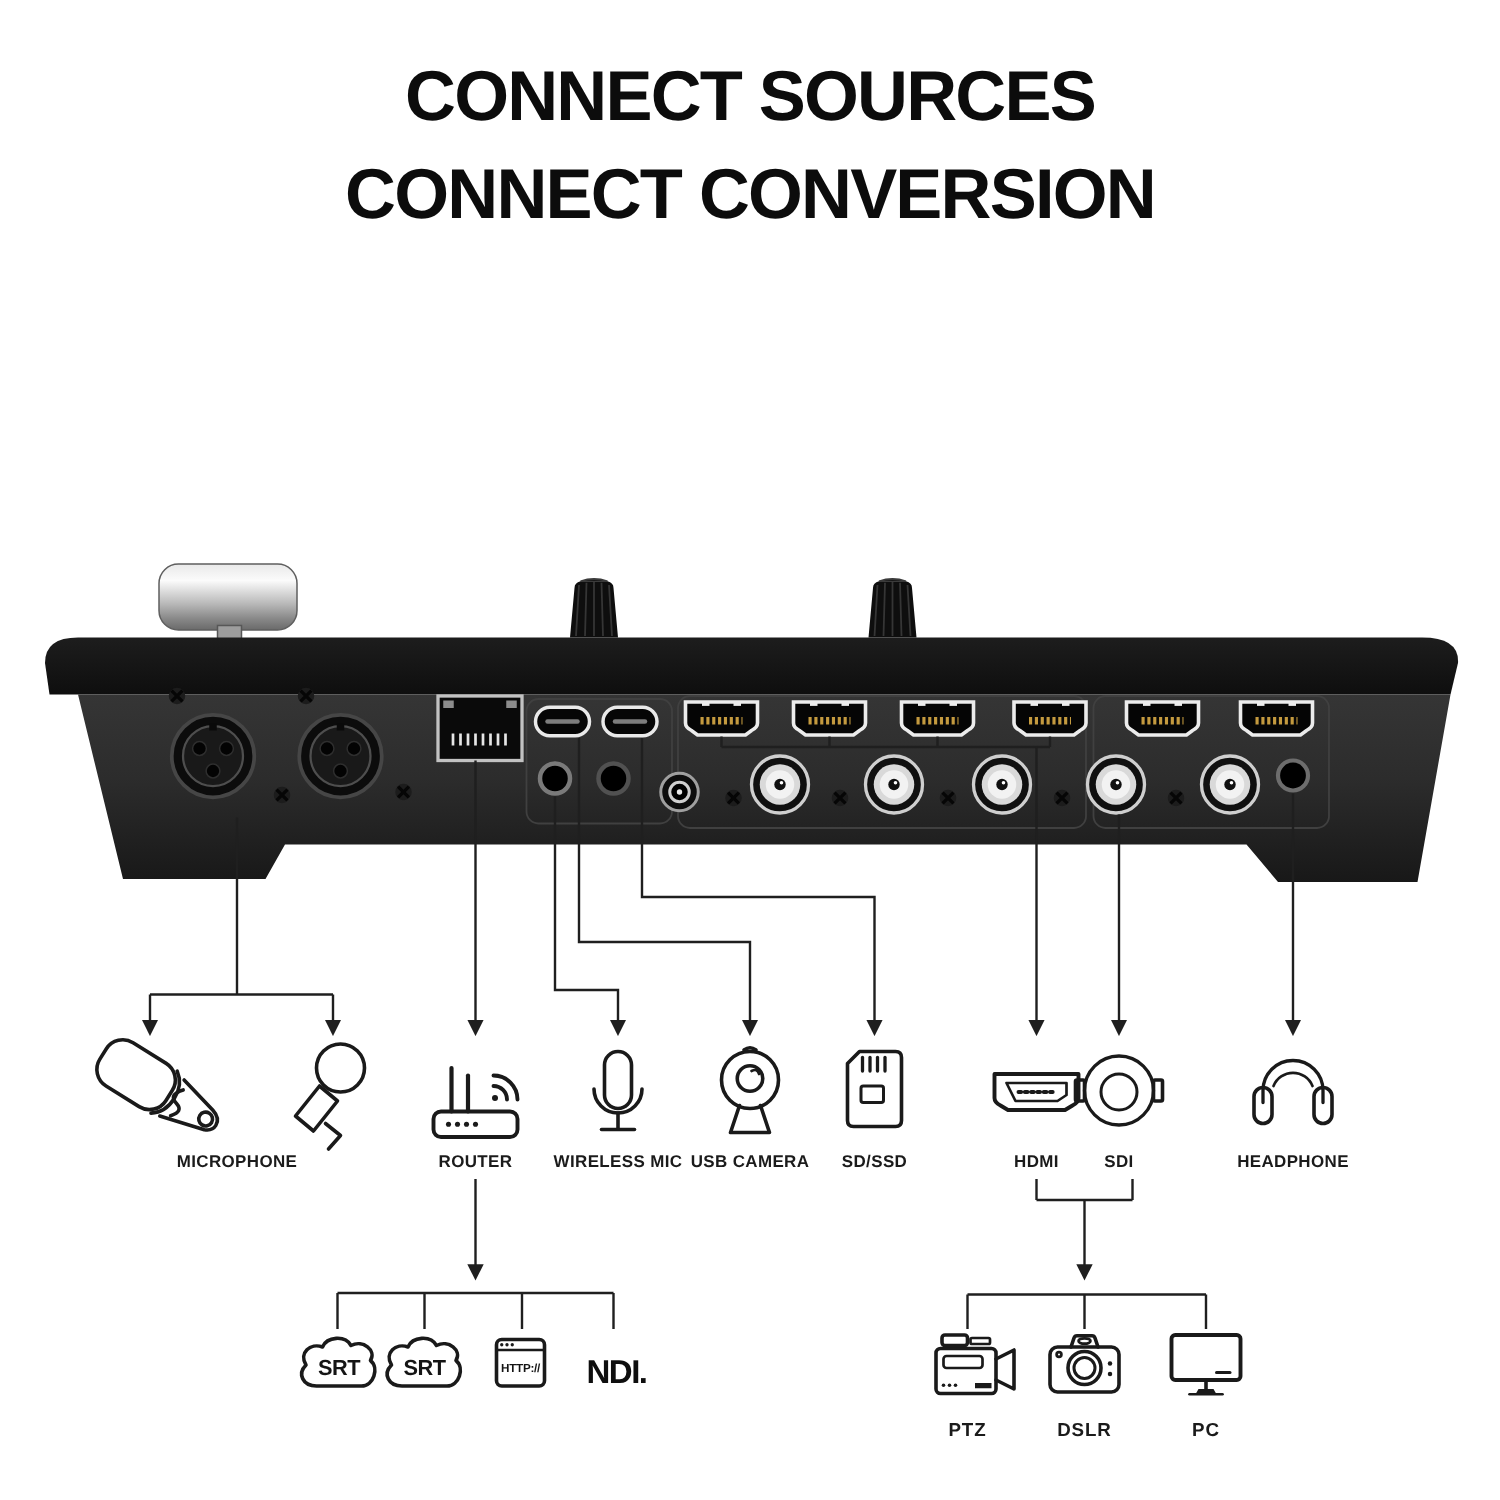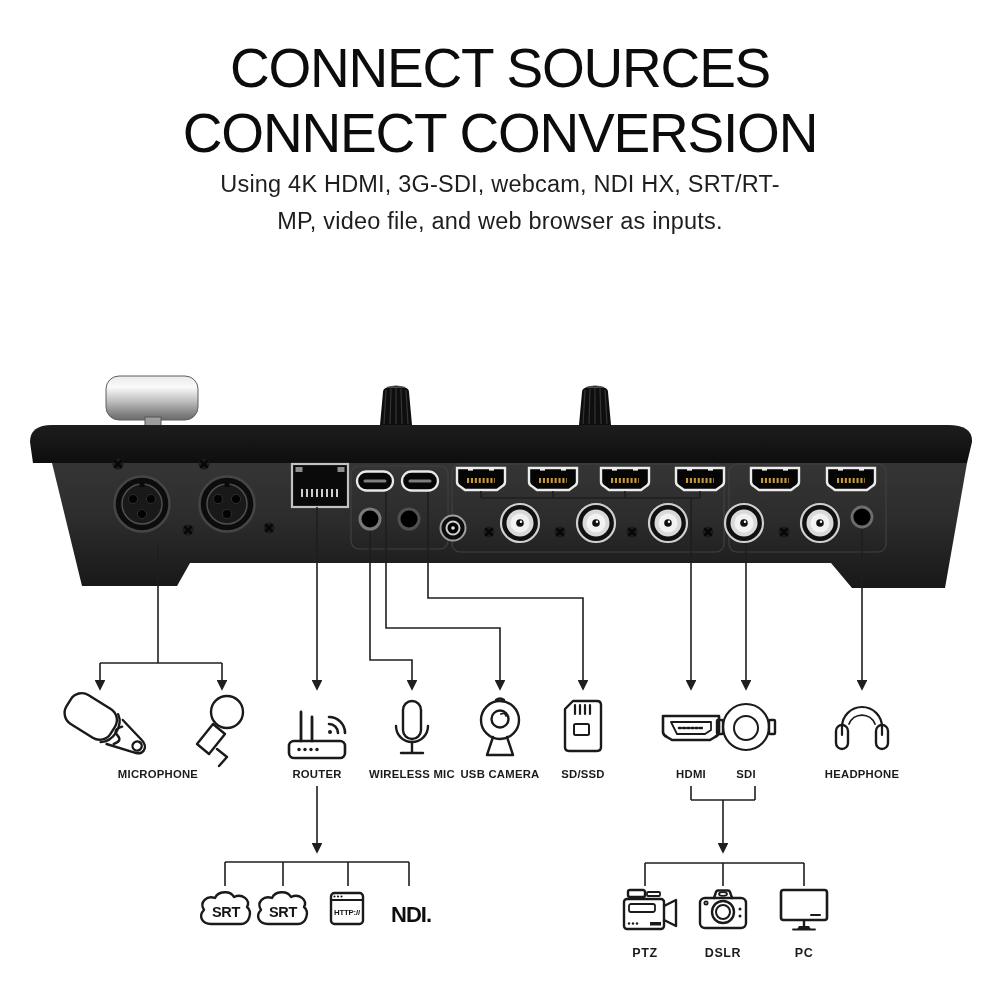--- a/index.html
+++ b/index.html
@@ -1,19 +1,19 @@
 <!DOCTYPE html>
 <html><head>
 <meta charset="utf-8">
 <style>
   html,body{margin:0;padding:0}
   body{width:1000px;height:1000px;background:#ffffff;position:relative;overflow:hidden;
        font-family:"Liberation Sans",sans-serif}
-  .title{position:absolute;left:0;width:1000px;text-align:center;font-weight:400;
-         font-size:55px;letter-spacing:-1.2px;color:#0c0c0c;white-space:nowrap}
+  .title{position:absolute;left:0;width:1000px;text-align:center;font-weight:700;
+         font-size:47px;letter-spacing:-1.2px;color:#0c0c0c;white-space:nowrap}
   #title-1{top:36px}
   #title-2{top:101px}
   .subtitle{position:absolute;top:166px;left:0;width:1000px;text-align:center;
             font-size:23.5px;line-height:37px;color:#1e1e1e;letter-spacing:.2px}
   svg.diagram{position:absolute;top:0;left:0}
   .cl{stroke:#1f1f1f;stroke-width:1.6;fill:none}
   .ic{stroke:#1a1a1a;stroke-width:2.4;fill:none;stroke-linecap:round;stroke-linejoin:round}
   .ic-thin{stroke:#1a1a1a;stroke-width:1.8;fill:none;stroke-linecap:round}
   .fill-dark{fill:#1a1a1a;stroke:none}
   text{text-anchor:middle}
@@ -21,21 +21,21 @@
   .lbl2{font:700 12.5px "Liberation Sans",sans-serif;fill:#1b1b1b;letter-spacing:.6px}
   .srt-txt{font:700 14.5px "Liberation Sans",sans-serif;fill:#141414;letter-spacing:-.3px}
   .http-txt{font:800 7.8px "Liberation Sans",sans-serif;fill:#141414;letter-spacing:-.2px}
   .ndi-txt{font:900 22px "Liberation Sans",sans-serif;fill:#0e0e0e;letter-spacing:-1px}
 </style>
 </head>
 <body>
 
 <div class="title" id="title-1">CONNECT SOURCES</div>
 <div class="title" id="title-2">CONNECT CONVERSION</div>
-<div class="subtitle"><span>Using 4K HDMI, 3G-SDI, webcam, NDI HX, SRT/RT-</span><br><span>MP, video file, and web browser as inputs.</span></div>
+<div class="subtitle"><br></div>
 
 <svg class="diagram" width="1000" height="1000" viewBox="0 0 1000 1000">
   <defs>
     <marker id="arr" viewBox="0 0 10 10" refX="7.5" refY="5" markerWidth="6.8" markerHeight="6.8" orient="auto">
       <path d="M0,0 L10,5 L0,10 Z" fill="#1f1f1f"></path>
     </marker>
     <linearGradient id="gMetal" x1="0" y1="0" x2="0" y2="1">
       <stop offset="0" stop-color="#e9e9e9"></stop>
         <stop offset="0.25" stop-color="#fbfbfb"></stop>
       <stop offset="0.6" stop-color="#b9b9b9"></stop>

